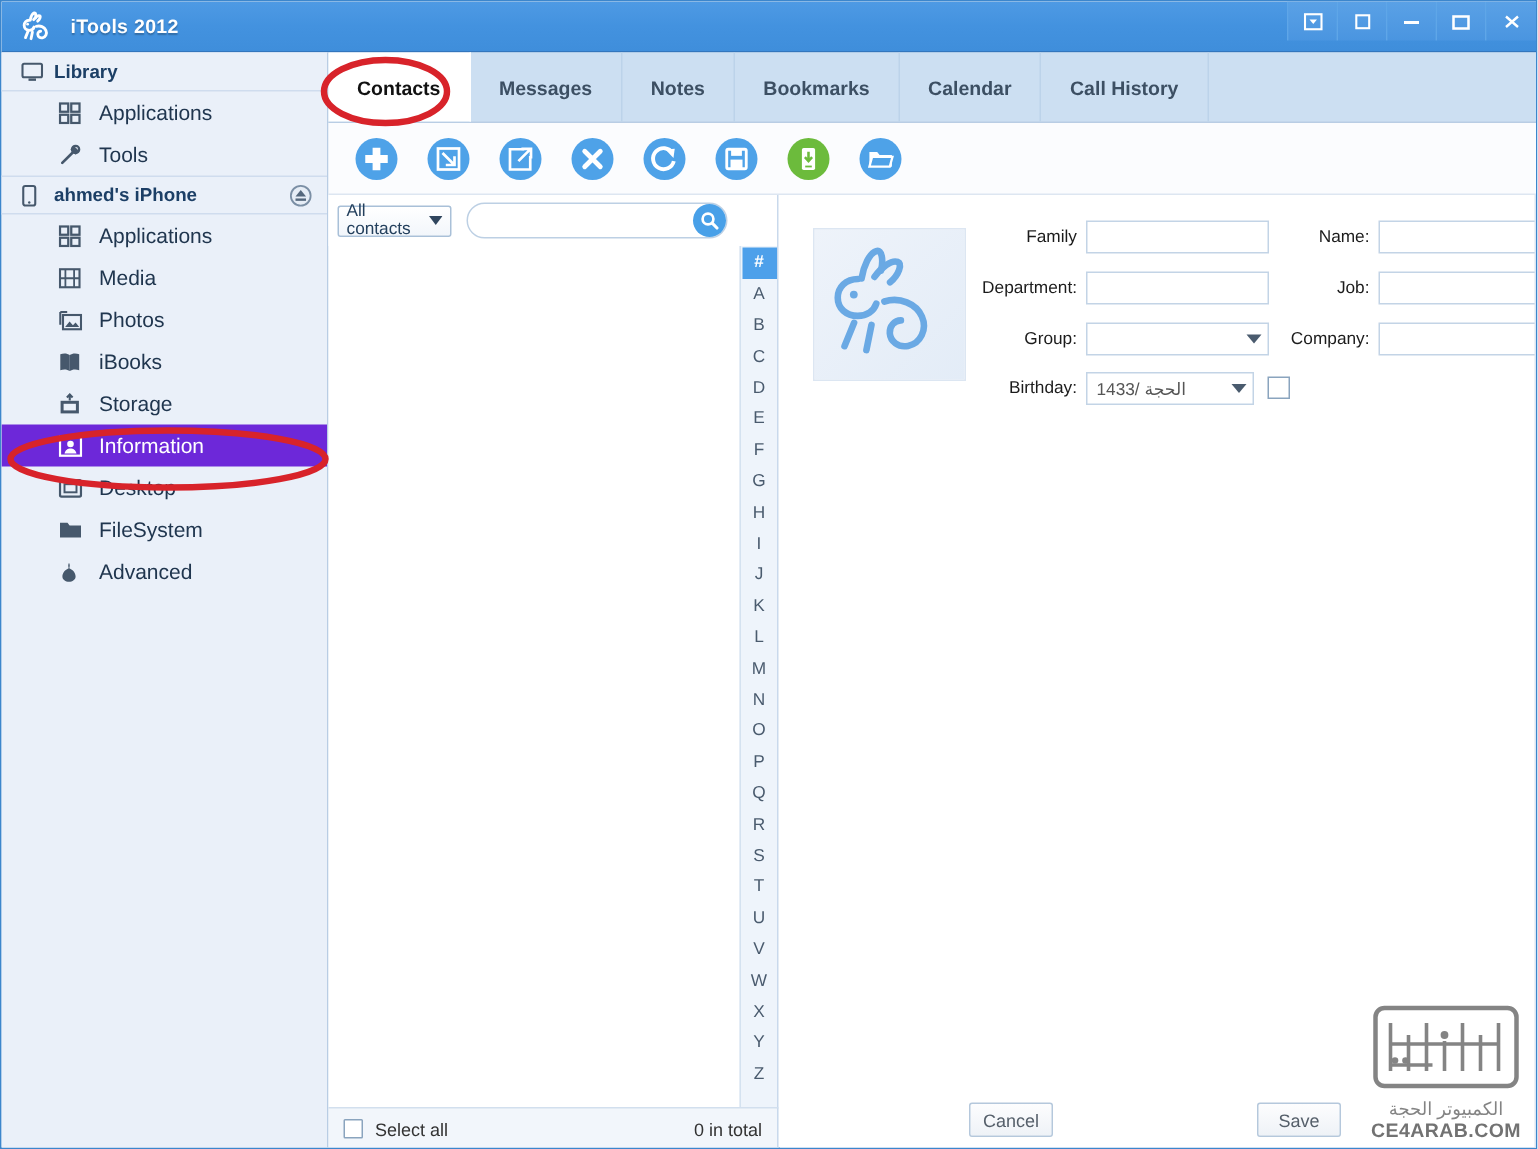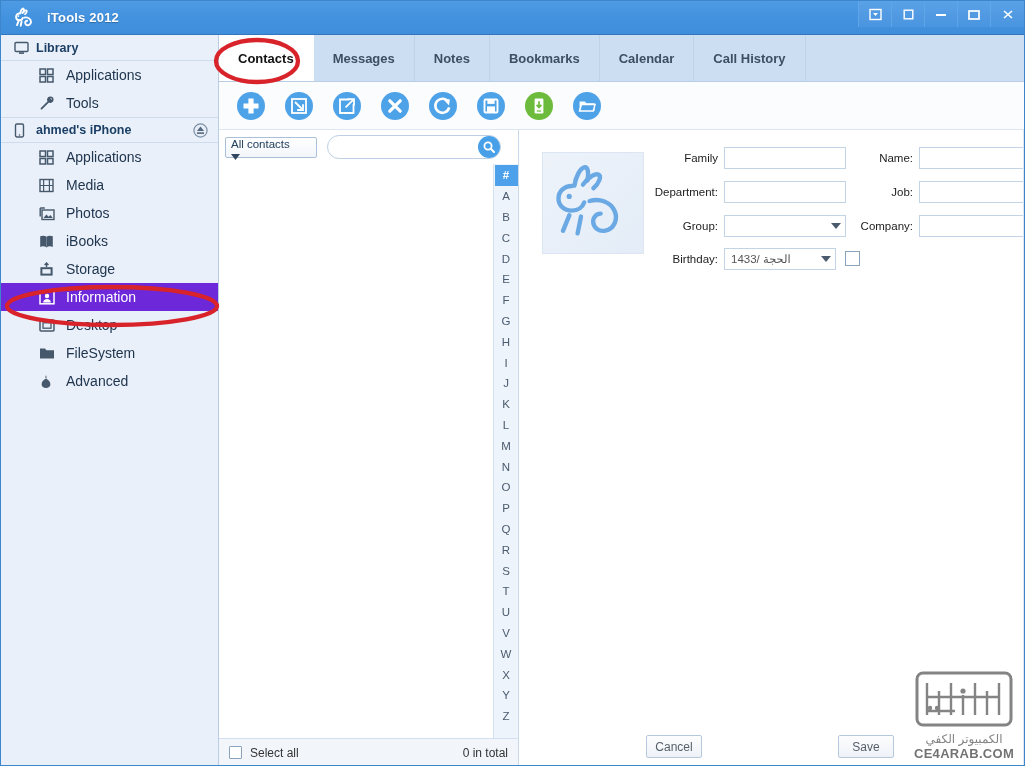--- a/index.html
+++ b/index.html
@@ -107,25 +107,25 @@
     position: absolute; left: 218px; top: 129px;
     width: 300px; height: 608px;
     background: #ffffff;
     border-right: 1px solid #c9d9ec;
   }
   .listtools {
     height: 34px; display: flex; align-items: center; padding: 0 6px;
     background: #ffffff;
   }
   .filter-sel {
-    width: 92px; height: 21px;
+    width: 76px; height: 21px;
     border: 1px solid #a9c0d8; border-radius: 2px;
     background: linear-gradient(to bottom,#ffffff,#f2f6fb);
-    display: flex; padding: 0 5px;
-    font-size: 11.5px; color: #24405d; flex-direction: column;
+    display: flex; align-items: center; padding: 0 5px;
+    font-size: 11.5px; color: #24405d;
   }
   .filter-sel .cap { flex: 1; }
   .searchwrap {
     position: relative; margin-left: 10px;
     width: 174px; height: 24px;
   }
   .searchinput {
     width: 100%; height: 24px;
     border: 1px solid #bdd0e4; border-radius: 12px;
     background: #ffffff;
@@ -638,21 +638,21 @@
 
   <div class="watermark">
     <svg width="98" height="56" viewBox="0 0 98 56">
       <rect x="2" y="2" width="94" height="52" rx="6" fill="none" stroke="#6f6f6f" stroke-width="3"></rect>
       <path d="M12 12 V44 M24 20 V44 M36 12 V44 M48 24 V44 M60 12 V44 M72 20 V44 M84 12 V44
                M12 26 H84 M12 40 H40" stroke="#6f6f6f" stroke-width="2.4" fill="none"></path>
       <circle cx="48" cy="20" r="2.6" fill="#6f6f6f"></circle>
       <circle cx="15" cy="37" r="2.2" fill="#6f6f6f"></circle>
       <circle cx="22" cy="37" r="2.2" fill="#6f6f6f"></circle>
     </svg>
-    <div class="wm-ar">الكمبيوتر الكفي</div>
+    <div class="wm-ar">الكمبيوتر الحجة</div>
     <div class="wm-en">CE4ARAB.COM</div>
   </div>
 
   <svg class="annot" style="left:210px; top:34px;" width="92" height="52">
     <ellipse cx="46" cy="26" rx="41" ry="21" fill="none" stroke="#d8232a" stroke-width="4.3"></ellipse>
   </svg>
 
   <svg class="annot" style="left:3px; top:283px;" width="216" height="44">
     <ellipse cx="108" cy="22" rx="105" ry="19" fill="none" stroke="#d8232a" stroke-width="4.3"></ellipse>
   </svg>

